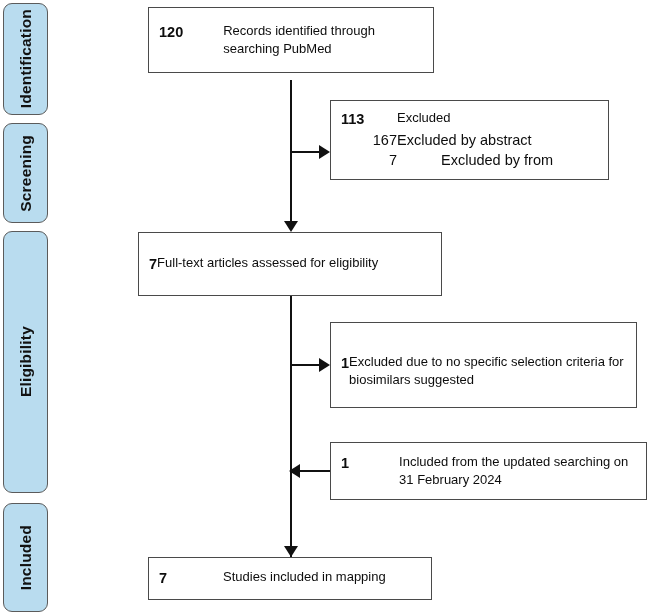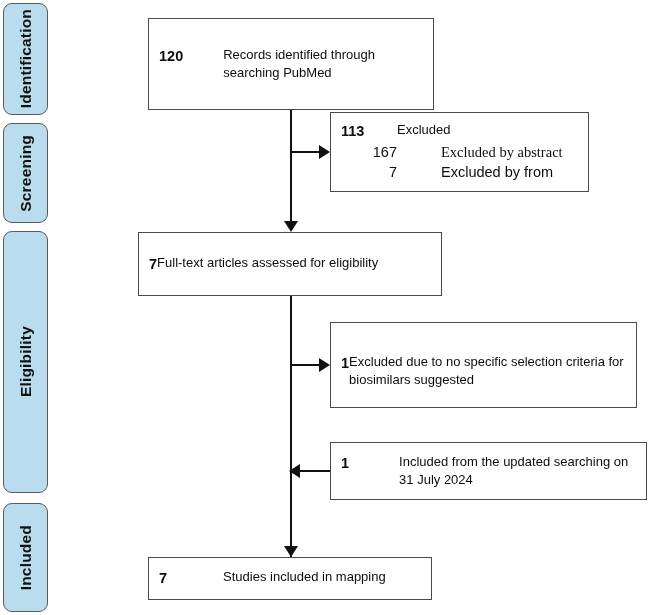--- a/index.html
+++ b/index.html
@@ -151,37 +151,37 @@
 
   <div class="vline" style="left:290px; top:296px; height:261px;"></div>
   <div class="arrow-down" style="left:284px; top:546px;"></div>
 
   <div class="hline" style="left:290px; top:364px; width:34px;"></div>
   <div class="arrow-right" style="left:319px; top:358px;"></div>
 
   <div class="hline" style="left:300px; top:470px; width:30px;"></div>
   <div class="arrow-left" style="left:289px; top:464px;"></div>
 
-  <div class="node" style="left:148px; top:18px; width:286px; height:92px;">
+  <div class="node" style="left:148px; top:7px; width:286px; height:66px;">
     <div class="node-inner">
       <span class="n-count">120</span>
       <span class="n-text" style="margin-left:40px;">Records identified through searching PubMed</span>
     </div>
   </div>
 
-  <div class="node" style="left:330px; top:112px; width:259px; height:80px;align-items:center;">
+  <div class="node" style="left:330px; top:100px; width:279px; height:80px;align-items:center;">
     <div class="node-inner" style="display:block; padding:0 10px;">
       <div style="display:flex;">
         <span class="n-count" style="flex:0 0 56px;">113</span>
         <span class="n-text">Excluded</span>
       </div>
       <div class="sub-rows">
         <div class="sub-row">
           <span class="sub-num" style="flex:0 0 56px;">167</span>
-          <span class="sub-lbl" style="margin-left:44px;font-family:Liberation Serif, serif;">Excluded by abstract</span>
+          <span class="sub-lbl" style="">Excluded by abstract</span>
         </div>
         <div class="sub-row">
           <span class="sub-num" style="flex:0 0 56px;">7</span>
           <span class="sub-lbl" style="margin-left:44px;">Excluded by from</span>
         </div>
       </div>
     </div>
   </div>
 
   <div class="node" style="left:138px; top:232px; width:304px; height:64px;">
@@ -194,21 +194,21 @@
   <div class="node" style="left:330px; top:322px; width:307px; height:86px;">
     <div class="node-inner" style="align-items:flex-start; padding-top:12px;">
       <span class="n-count">1</span>
       <span class="n-text" style="">Excluded due to no specific selection criteria for biosimilars suggested</span>
     </div>
   </div>
 
   <div class="node" style="left:330px; top:442px; width:317px; height:58px;">
     <div class="node-inner">
       <span class="n-count">1</span>
-      <span class="n-text" style="margin-left:50px;">Included from the updated searching on 31 July 2024</span>
+      <span class="n-text" style="margin-left:50px;">Included from the updated searching on 31 February 2024</span>
     </div>
   </div>
 
   <div class="node" style="left:148px; top:557px; width:284px; height:43px;">
     <div class="node-inner">
       <span class="n-count">7</span>
       <span class="n-text" style="margin-left:56px;">Studies included in mapping</span>
     </div>
   </div>
 

